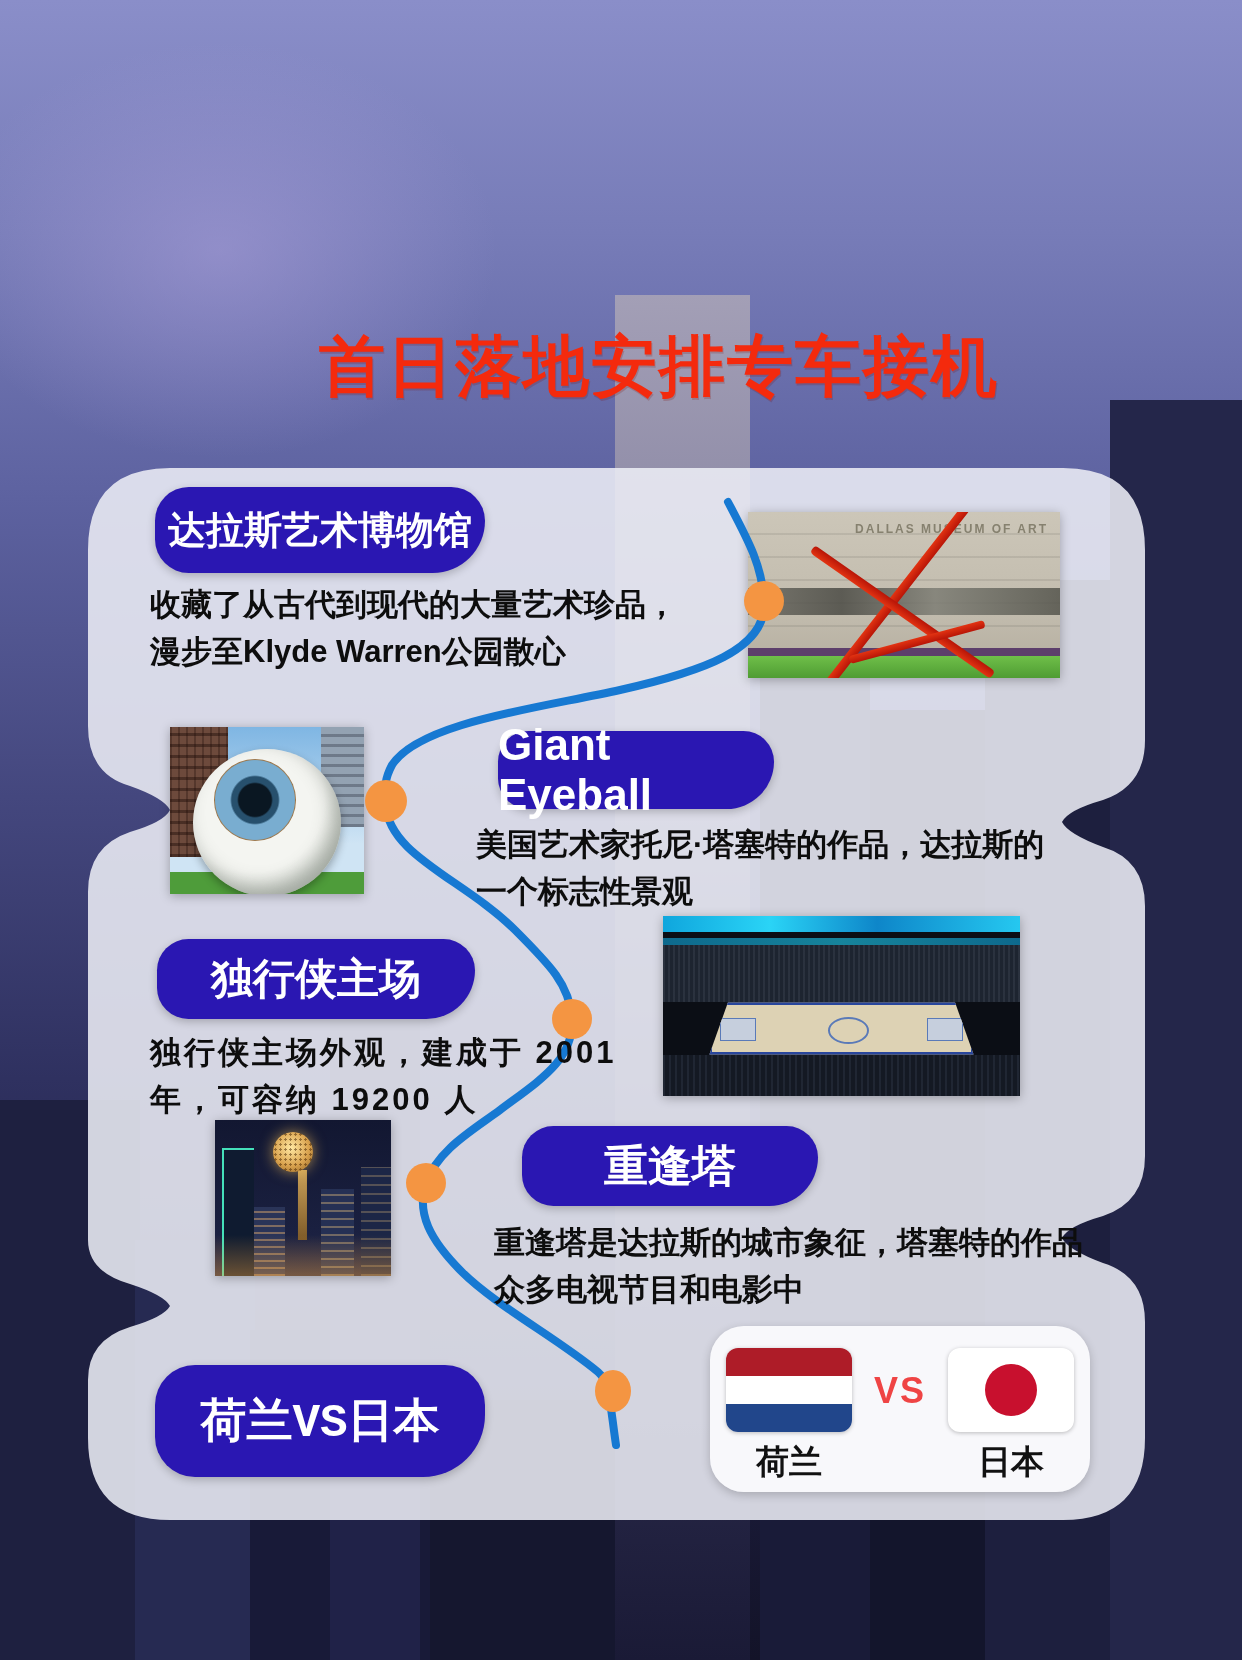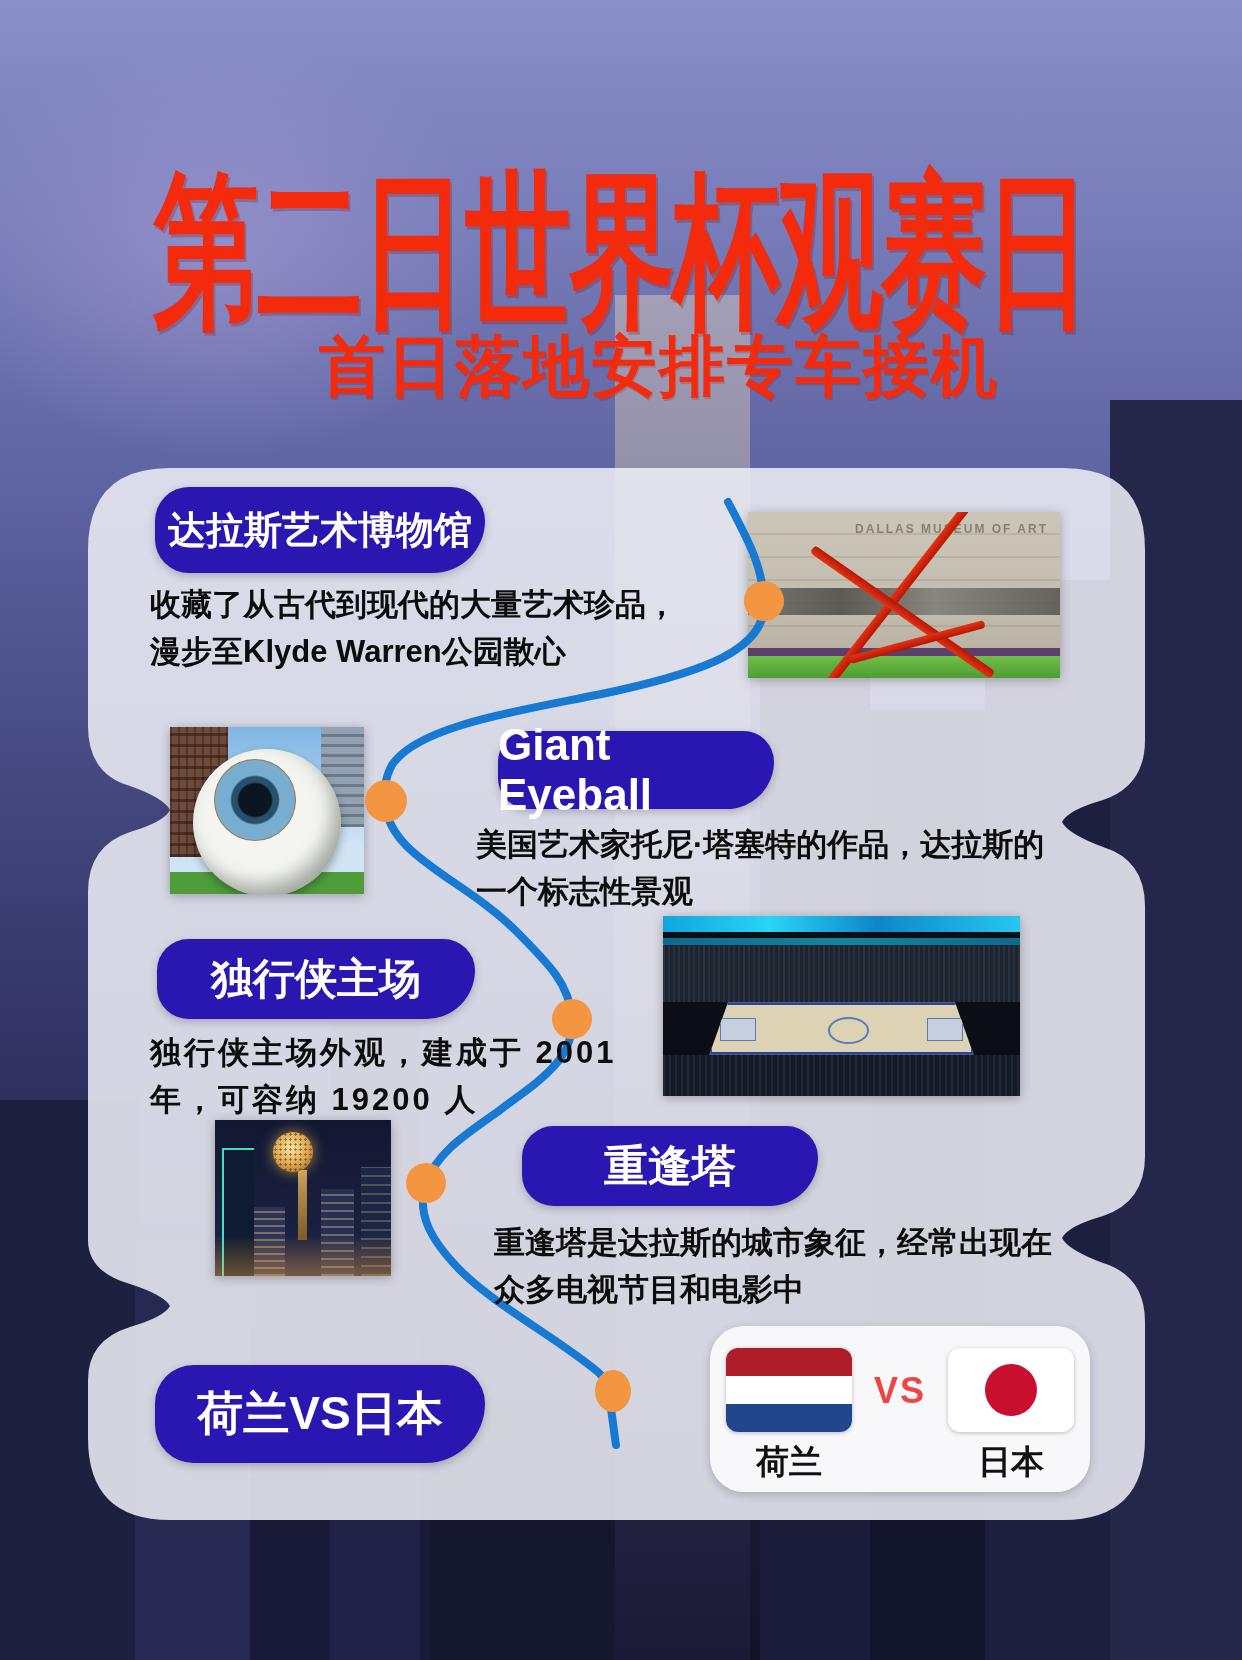--- a/index.html
+++ b/index.html
@@ -46,21 +46,21 @@
   
   .route{position:absolute;left:0;top:0;z-index:4;pointer-events:none;}
   
   .pill{position:absolute;z-index:6;background:var(--pill);color:#fff;font-weight:700;
     display:flex;align-items:center;justify-content:center;
     border-radius:40px 40px 62px 40px;box-shadow:0 3px 8px rgba(0,0,0,.22);}
   .p1{left:155px;top:487px;width:330px;height:86px;font-size:38px;text-align:center;}
   .p2{left:498px;top:731px;width:276px;height:78px;font-size:44px;}
   .p3{left:157px;top:939px;width:318px;height:80px;font-size:42px;}
   .p4{left:522px;top:1126px;width:296px;height:80px;font-size:44px;}
-  .p5{left:155px;top:1365px;width:330px;height:98px;font-size:46px;}
+  .p5{left:155px;top:1365px;width:330px;height:112px;font-size:46px;font-family:Liberation Mono, monospace;}
   
   .body-text{position:absolute;z-index:6;font-weight:600;color:var(--ink);
     white-space:pre-line;line-height:1.5;font-size:31px;}
   .t1{left:150px;top:582px;width:620px;}
   .t2{left:476px;top:822px;width:610px;}
   .t3{left:150px;top:1030px;width:500px;letter-spacing:3px;}
   .t4{left:494px;top:1220px;width:610px;}
   .t5{left:160px;top:1468px;width:660px;white-space:nowrap;}
   
   .photo{position:absolute;overflow:hidden;z-index:3;box-shadow:0 2px 10px rgba(0,0,0,.28);}
@@ -156,23 +156,20 @@
   <div class="bld bB win"></div>
   <div class="bld bC"></div>
   <div class="bld bD win"></div>
   <div class="bld bE"></div>
   <div class="bld bF win"></div>
   <div class="bld bG win"></div>
   <div class="bld bH win"></div>
   <div class="bld bI win"></div>
   <div class="bld bJ win"></div>
 
-  <div class="title-wrap">
-    <span class="title-main">第二日世界杯观赛日</span>
-  </div>
   <div class="title-sub">首日落地安排专车接机</div>
 
   <svg class="blob" width="1242" height="1660" viewBox="0 0 1242 1660">
     <path fill="rgba(236,237,245,0.88)" d="
       M 170 468 L 1063 468 Q 1145 468 1145 550
       L 1145 740
       Q 1145 786 1103 800 Q 1068 810 1062 822 Q 1068 834 1103 847 Q 1145 860 1145 906
       L 1145 1156
       Q 1145 1202 1103 1216 Q 1068 1226 1062 1238 Q 1068 1250 1103 1263 Q 1145 1276 1145 1322
       L 1145 1438 Q 1145 1520 1063 1520
@@ -251,21 +248,21 @@
   <div class="pill p3">独行侠主场</div>
   <div class="pill p4">重逢塔</div>
   <div class="pill p5">荷兰VS日本</div>
 
   <div class="body-text t1">收藏了从古代到现代的大量艺术珍品，
 漫步至Klyde Warren公园散心</div>
   <div class="body-text t2">美国艺术家托尼·塔塞特的作品，达拉斯的
 一个标志性景观</div>
   <div class="body-text t3">独行侠主场外观，建成于 2001
 年，可容纳 19200 人</div>
-  <div class="body-text t4">重逢塔是达拉斯的城市象征，经常出现在
+  <div class="body-text t4">重逢塔是达拉斯的城市象征，塔塞特的作品
 众多电视节目和电影中</div>
 
   <div class="flags-card">
     <div class="flag flag-nl"></div>
     <div class="vs-text">VS</div>
     <div class="flag flag-jp">
       <div class="jp-sun"></div>
     </div>
     <div class="flag-label lab-nl">荷兰</div>
     <div class="flag-label lab-jp">日本</div>

